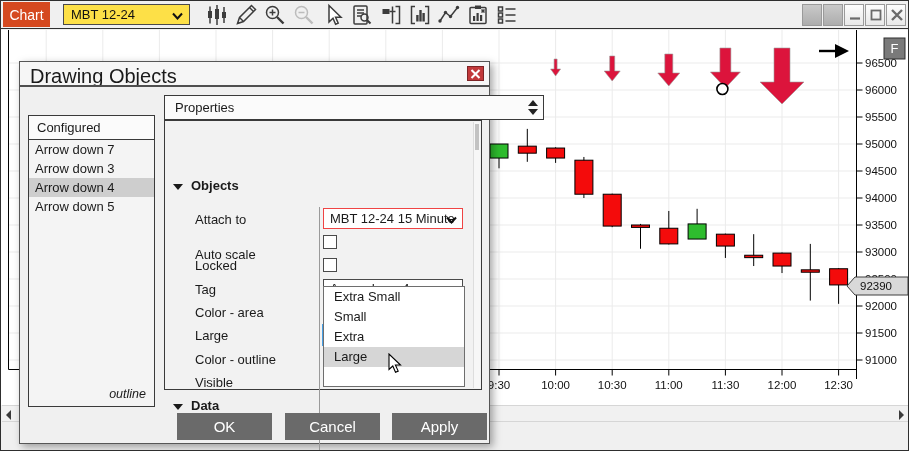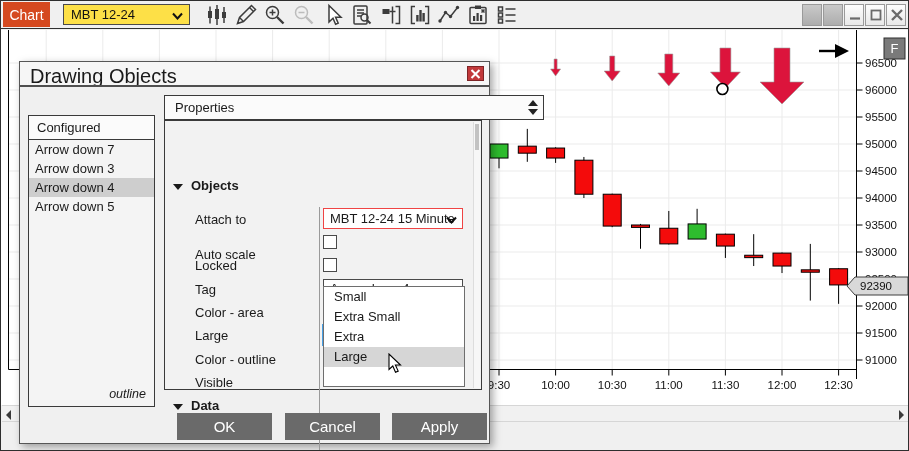--- a/index.html
+++ b/index.html
@@ -403,22 +403,22 @@
     </div>
 
     <div class="row-label" style="top:231px">Color - outline</div>
     <div class="row-label" style="top:254px">Visible</div>
 
     <div class="sec-head" style="top:277px"><span class="sec-arrow"></span><span>Data</span></div>
     <div class="clipped-row">Anchor Time</div>
   </div>
 
   <div class="popup" id="size-popup">
+      <div class="popup-item">Extra Small</div>
       <div class="popup-item">Small</div>
-      <div class="popup-item">Extra Small</div>
       <div class="popup-item">Extra</div>
       <div class="popup-item hl">Large</div>
     </div>
 
   <div class="btn-row">
     <div class="dlg-btn" style="left:157px">OK</div>
     <div class="dlg-btn" style="left:265px">Cancel</div>
     <div class="dlg-btn" style="left:372px">Apply</div>
   </div>
 

